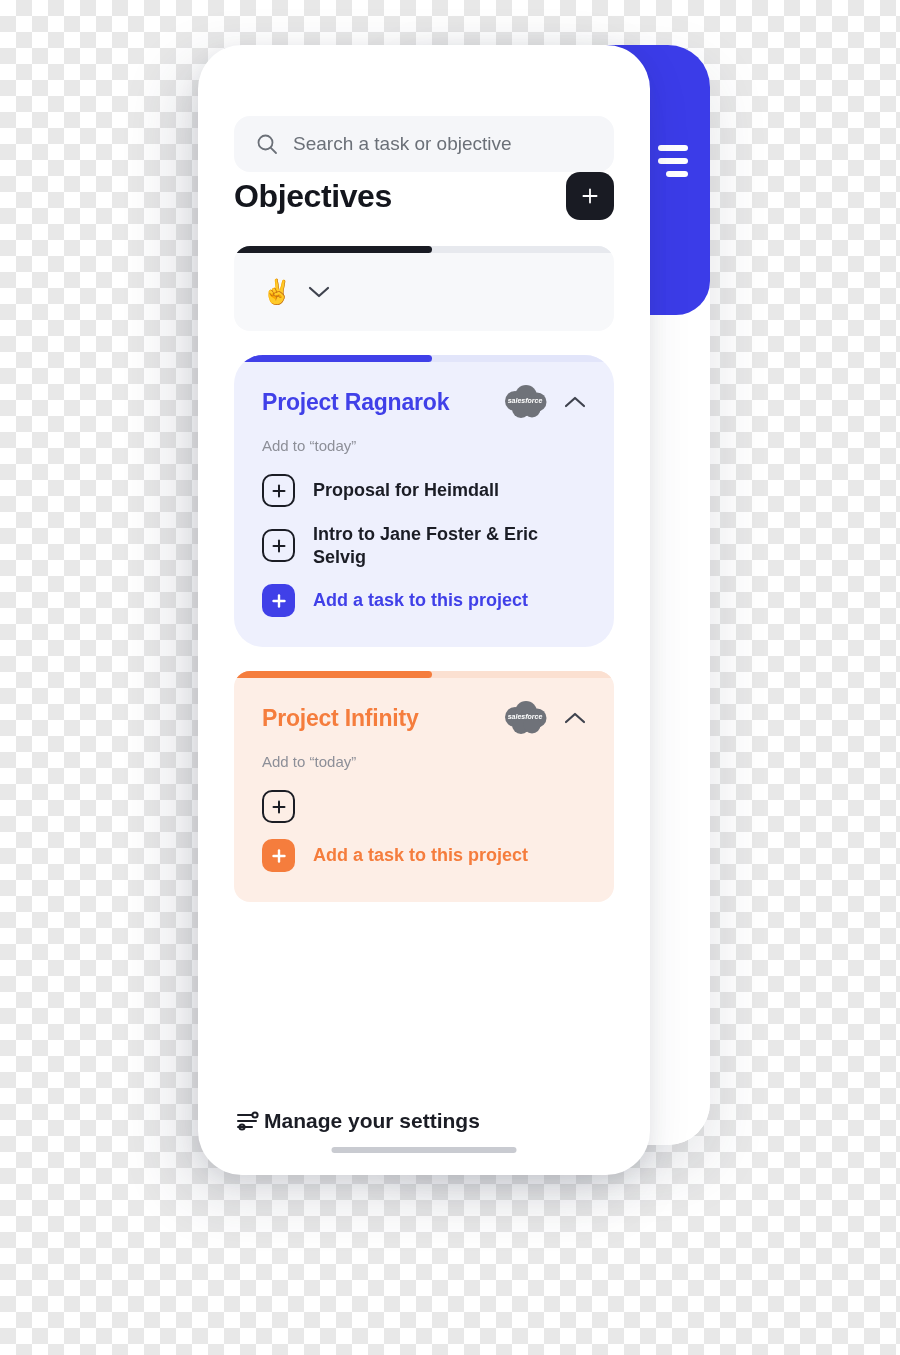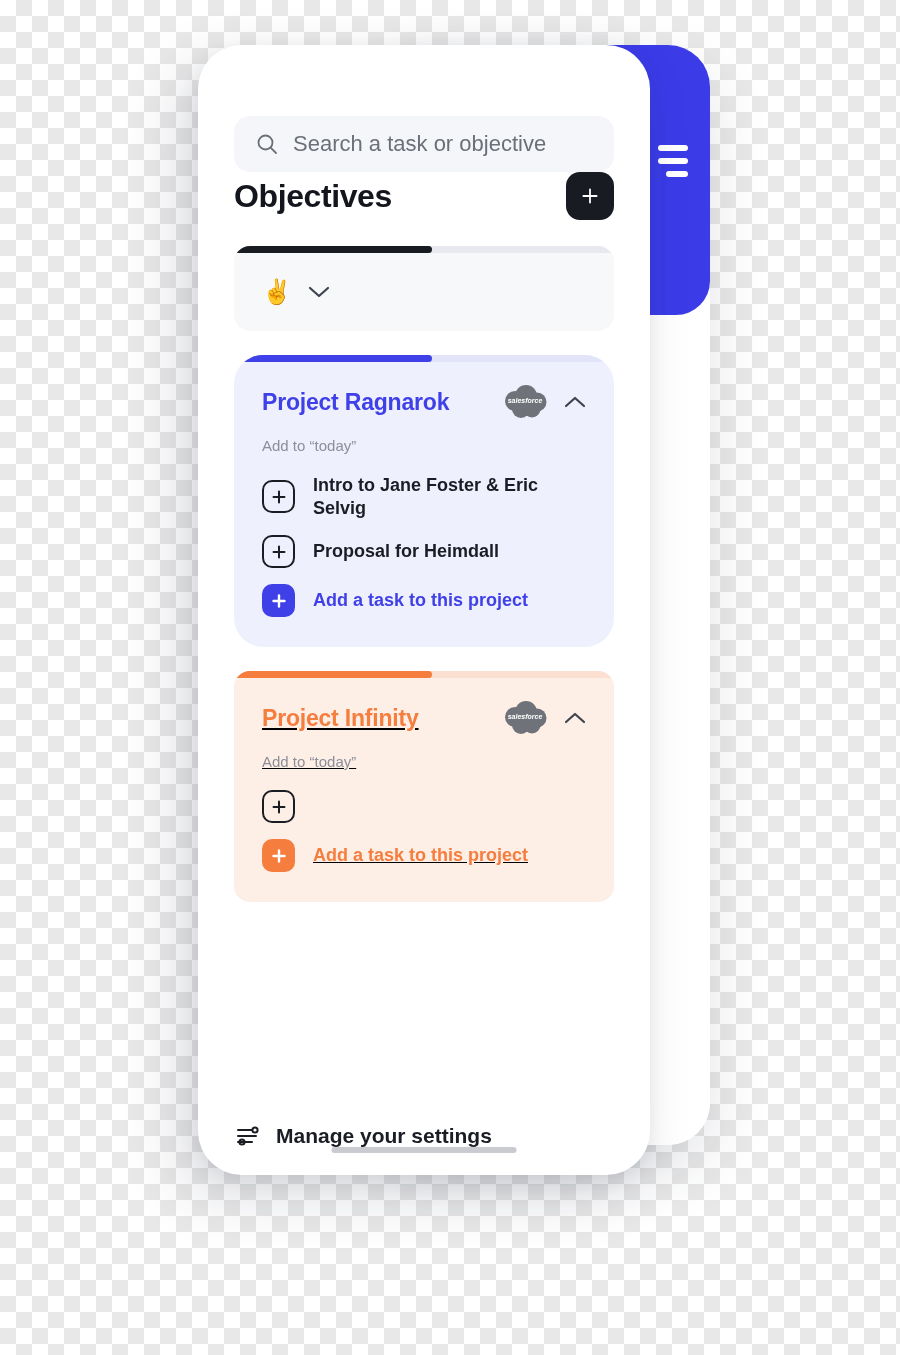--- a/index.html
+++ b/index.html
@@ -167,21 +167,21 @@
     align-items: center;
     padding: 0 22px;
     gap: 15px;
   }
   .search-icon { flex: none; display: block; }
   .search-input {
     border: none;
     background: transparent;
     outline: none;
     font-family: "Liberation Sans", sans-serif;
-    font-size: 22px;
+    font-size: 19px;
     color: #5f6470;
     width: 100%;
   }
   .search-input::placeholder { color: #6b7078; }
 
   
   .title-row {
     display: flex;
     align-items: center;
     justify-content: space-between;
@@ -291,32 +291,32 @@
     line-height: 1.25;
   }
   .task-label.accent-blue { color: #4040e8; }
   .task-label.accent-orange { color: #f57d3d; }
 
   .card-ragnarok { background: #eef0fd; border-radius: 29px; }
   .card-ragnarok .track { background: #e2e5fa; }
   .card-ragnarok .fill { background: #4040e8; }
   .card-ragnarok .project-name { color: #4040e8; }
 
-  .card-infinity { background: #fdeee6; text-decoration: underline; }
+  .card-infinity { background: #fdeee6; }
   .card-infinity .track { background: #fbe0d1; }
   .card-infinity .fill { background: #f57d3d; }
   .card-infinity .project-name { color: #f57d3d; }
 
   
   .settings-row {
     margin-top: auto;
-    margin-bottom: 27px;
-    display: flex;
-    align-items: center;
-    gap: 16px;
+    margin-bottom: 42px;
+    display: flex;
+    align-items: center;
+    gap: 4px;
     padding-left: 2px;
     cursor: pointer;
   }
   .settings-label {
     font-size: 21px;
     font-weight: 700;
     color: #1b1d25;
   }
 
   .home-indicator {
@@ -435,30 +435,30 @@
             </div>
             <div class="add-today">Add to “today”</div>
             <div class="task-list">
               <div class="task-row">
                 <div class="task-box outline">
                   <svg width="16" height="16" viewBox="0 0 16 16">
                     <line x1="8" y1="2.5" x2="8" y2="13.5" stroke="#1b1d25" stroke-width="2" stroke-linecap="round"></line>
                     <line x1="2.5" y1="8" x2="13.5" y2="8" stroke="#1b1d25" stroke-width="2" stroke-linecap="round"></line>
                   </svg>
                 </div>
-                <div class="task-label">Intro to Jane Foster &amp; Eric Selvig</div>
+                <div class="task-label">Proposal for Heimdall</div>
               </div>
               <div class="task-row">
                 <div class="task-box outline">
                   <svg width="16" height="16" viewBox="0 0 16 16">
                     <line x1="8" y1="2.5" x2="8" y2="13.5" stroke="#1b1d25" stroke-width="2" stroke-linecap="round"></line>
                     <line x1="2.5" y1="8" x2="13.5" y2="8" stroke="#1b1d25" stroke-width="2" stroke-linecap="round"></line>
                   </svg>
                 </div>
-                <div class="task-label">Proposal for Heimdall</div>
+                <div class="task-label">Intro to Jane Foster &amp; Eric Selvig</div>
               </div>
               <div class="task-row">
                 <div class="task-box solid-blue">
                   <svg width="16" height="16" viewBox="0 0 16 16">
                     <line x1="8" y1="2.5" x2="8" y2="13.5" stroke="#ffffff" stroke-width="2.4" stroke-linecap="round"></line>
                     <line x1="2.5" y1="8" x2="13.5" y2="8" stroke="#ffffff" stroke-width="2.4" stroke-linecap="round"></line>
                   </svg>
                 </div>
                 <div class="task-label accent-blue">Add a task to this project</div>
               </div>

